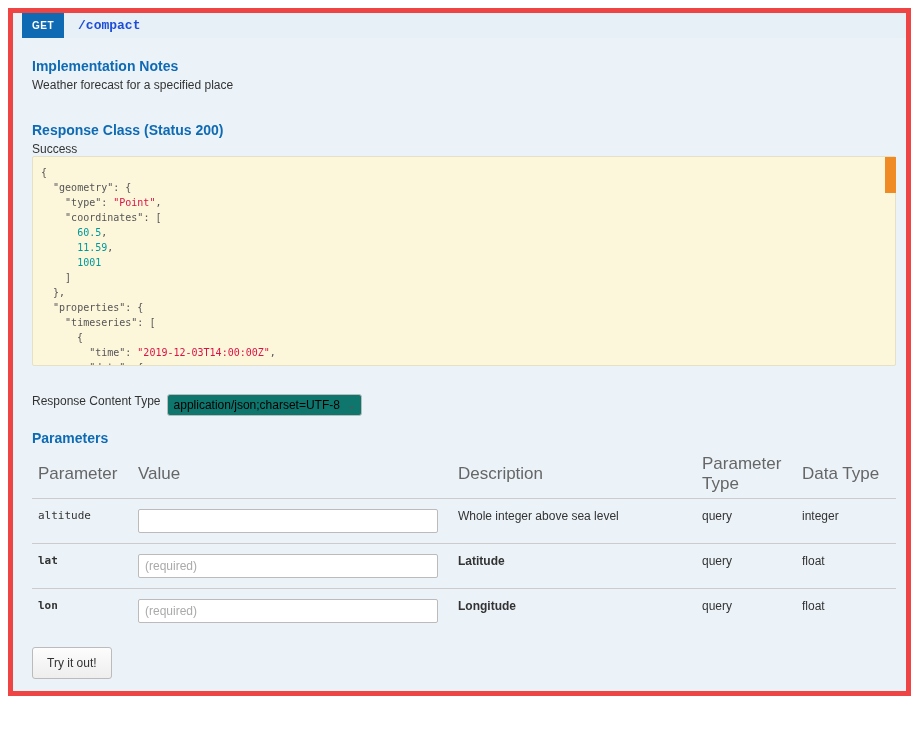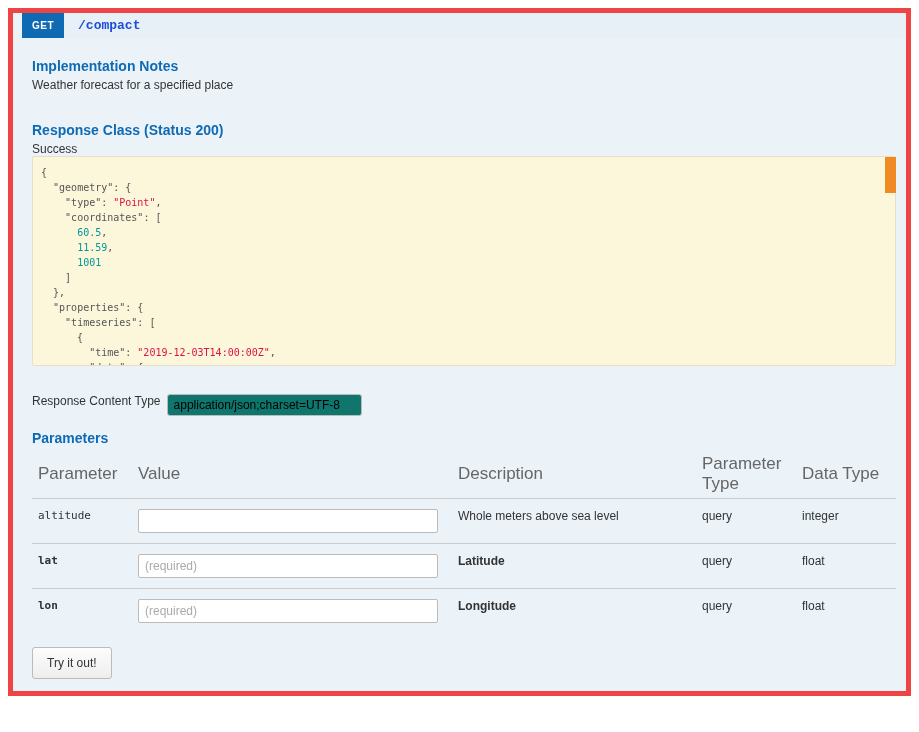--- a/index.html
+++ b/index.html
@@ -90,21 +90,21 @@
           <th style="width:320px">Value</th>
           <th>Description</th>
           <th style="width:100px">Parameter Type</th>
           <th style="width:100px">Data Type</th>
         </tr>
       </thead>
       <tbody>
         <tr>
           <td class="param-name">altitude</td>
           <td><input class="param-input" placeholder="" style=""></td>
-          <td>Whole meters above sea level</td>
+          <td>Whole integer above sea level</td>
           <td>query</td>
           <td>integer</td>
         </tr>
         <tr>
           <td class="param-name" style="font-weight:bold">lat</td>
           <td><input class="param-input" placeholder="(required)" style=""></td>
           <td class="desc-bold">Latitude</td>
           <td>query</td>
           <td>float</td>
         </tr>

